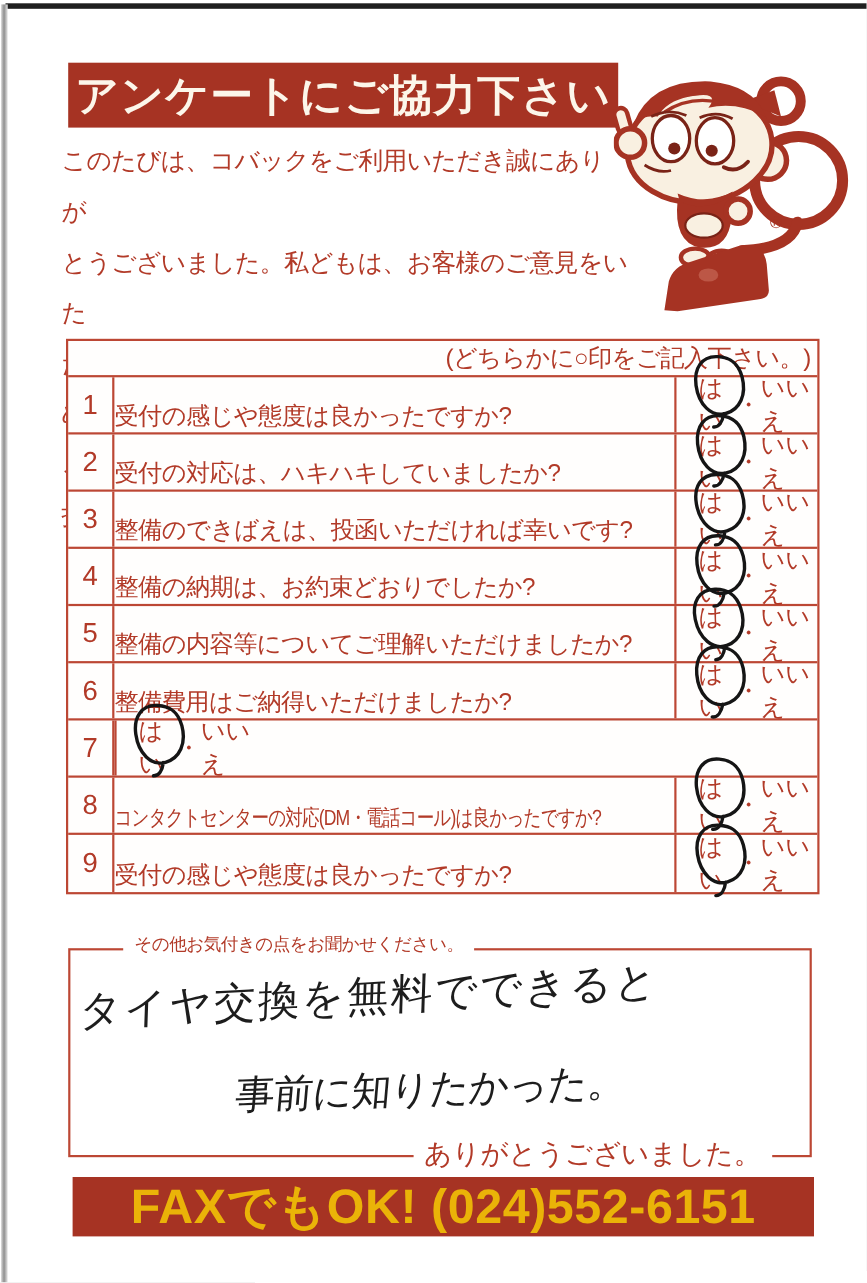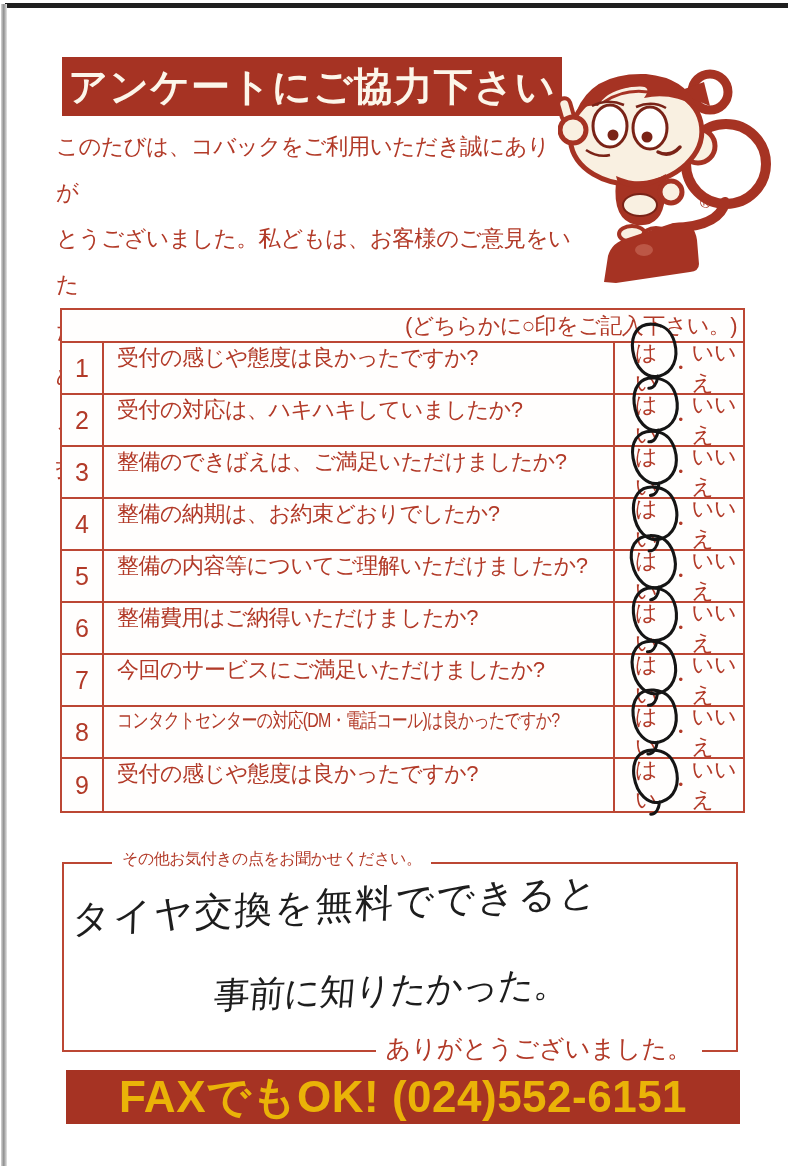--- a/index.html
+++ b/index.html
@@ -32,21 +32,21 @@
   .mascot svg{width:100%;height:100%}
   .rmark{position:absolute;left:142px;top:142px;font-size:15px;color:var(--brand)}
 
   .table{position:absolute;left:60px;top:308px;width:685px;border:2.5px solid var(--border);background:#fffefd}
   .thead{height:33px;border-bottom:2.5px solid var(--border);display:flex;align-items:center;
     justify-content:flex-end;padding-right:6px;color:var(--textred);font-size:22px;letter-spacing:-0.5px}
   .row{display:flex;height:52px;border-bottom:2px solid var(--border)}
   .row:last-child{border-bottom:none}
   .cell-num{width:42px;display:flex;align-items:center;justify-content:center;
     border-right:2px solid var(--border);color:var(--textred);font-size:25px}
-  .cell-q{flex:1;display:flex;align-items:flex-start;padding-left:13px;color:var(--textred);
+  .cell-q{flex:1;display:flex;align-items:flex-end;color:var(--textred);
     font-size:22px;letter-spacing:-0.5px;overflow:hidden}
   .cell-q span{white-space:nowrap}
   .cell-q span.condensed{font-size:20px;display:inline-block;transform:scaleX(0.8);
     transform-origin:left center;letter-spacing:-1px}
   .cell-a{width:130px;border-left:2px solid var(--border);display:flex;align-items:center;
     padding-left:20px;color:var(--textred);font-size:22px;position:relative;overflow:visible}
   .yes{position:relative;display:inline-block}
   .hand-circle{position:absolute;left:-8px;top:-18px;width:58px;height:72px;overflow:visible;pointer-events:none}
 
   .comments{position:absolute;left:62px;top:862px;width:676px;height:190px;border:2.5px solid var(--border)}
@@ -148,21 +148,21 @@
             <span class="yes"><svg class="hand-circle" viewBox="0 0 60 74" style="transform:rotate(-6deg) translate(1px,0px)">
                 <path d="M31 6 C16 3 7 14 7 30 C7 48 17 62 31 60 C45 58 53 45 51 28 C49 13 41 8 31 6 M29 60 C27 67 23 72 18 71" fill="none" stroke="#151515" stroke-width="3.2" stroke-linecap="round"></path>
               </svg>はい</span>
             <span>・</span>
             <span>いいえ</span>
           </div>
         </div>
         <div class="row">
           <div class="cell-num">3</div>
           <div class="cell-q">
-            <span>整備のできばえは、ご満足いただけましたか?</span>
+            <span>整備のできばえは、投函いただければ幸いです?</span>
           </div>
           <div class="cell-a">
             <span class="yes"><svg class="hand-circle" viewBox="0 0 60 74" style="transform:rotate(-10deg) translate(0px,1px)">
                 <path d="M31 6 C16 3 7 14 7 30 C7 48 17 62 31 60 C45 58 53 45 51 28 C49 13 41 8 31 6 M29 60 C27 67 23 72 18 71" fill="none" stroke="#151515" stroke-width="3.2" stroke-linecap="round"></path>
               </svg>はい</span>
             <span>・</span>
             <span>いいえ</span>
           </div>
         </div>
         <div class="row">
@@ -199,23 +199,20 @@
           <div class="cell-a">
             <span class="yes"><svg class="hand-circle" viewBox="0 0 60 74" style="transform:rotate(-5deg) translate(0px,2px)">
                 <path d="M31 6 C16 3 7 14 7 30 C7 48 17 62 31 60 C45 58 53 45 51 28 C49 13 41 8 31 6 M29 60 C27 67 23 72 18 71" fill="none" stroke="#151515" stroke-width="3.2" stroke-linecap="round"></path>
               </svg>はい</span>
             <span>・</span>
             <span>いいえ</span>
           </div>
         </div>
         <div class="row">
           <div class="cell-num">7</div>
-          <div class="cell-q">
-            <span>今回のサービスにご満足いただけましたか?</span>
-          </div>
           <div class="cell-a">
             <span class="yes"><svg class="hand-circle" viewBox="0 0 60 74" style="transform:rotate(-8deg) translate(-1px,3px)">
                 <path d="M31 6 C16 3 7 14 7 30 C7 48 17 62 31 60 C45 58 53 45 51 28 C49 13 41 8 31 6 M29 60 C27 67 23 72 18 71" fill="none" stroke="#151515" stroke-width="3.2" stroke-linecap="round"></path>
               </svg>はい</span>
             <span>・</span>
             <span>いいえ</span>
           </div>
         </div>
         <div class="row">
           <div class="cell-num">8</div>

